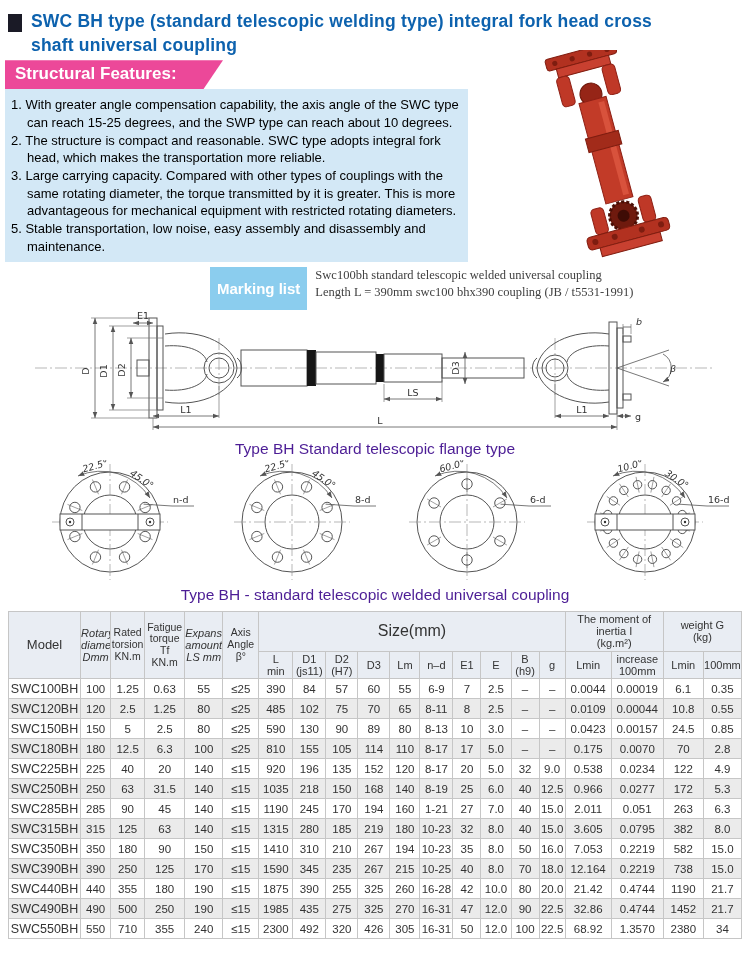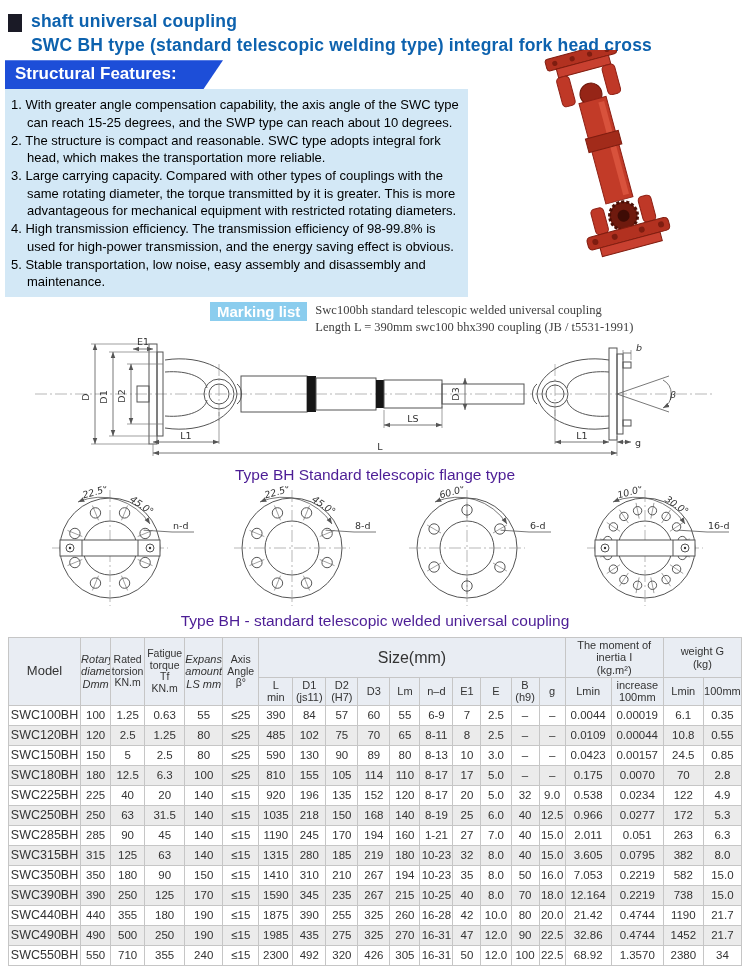--- a/index.html
+++ b/index.html
@@ -3,32 +3,32 @@
 <meta charset="utf-8">
 <style>
   html,body{margin:0;padding:0;background:#fff;}
   body{font-family:"Liberation Sans",sans-serif;}
   .page{position:relative;width:750px;height:980px;background:#fff;overflow:hidden;}
 
   .title-row{display:flex;align-items:flex-start;padding:10px 8px 0 8px;}
   .sq{width:14px;height:18px;background:#1a1a26;margin:4px 9px 0 0;flex:none;}
   .title-text{color:#0d62ae;font-weight:bold;font-size:17.5px;line-height:1.35;letter-spacing:.2px;}
 
-  .banner{margin:3px 0 0 5px;width:208px;background:#1d4ed8;color:#fff;font-weight:bold;
+  .banner{margin:3px 0 0 5px;width:208px;background:#ec4899;color:#fff;font-weight:bold;
           font-size:17px;padding:4px 0 5px 10px;
           clip-path:polygon(0 0,100% 0,91% 100%,0 100%);}
   .features-box{margin:0 0 0 5px;width:452px;background:#d3e8f6;color:#000000;
           font-size:13px;line-height:1.33;padding:6px 5px 6px 6px;}
   .feat{padding-left:16px;text-indent:-16px;margin:1px 0;}
 
   .photo{position:absolute;left:478px;top:50px;width:258px;height:212px;}
 
   .marking-row{display:flex;margin:5px 0 0 210px;align-items:flex-start;}
   .marking-label{background:#8bcdee;color:#fff;font-weight:bold;font-size:15px;
-          padding:1px 7px;margin-right:8px;flex:none;}
+          padding:13px 7px;margin-right:8px;flex:none;}
   .marking-text{font-size:12.5px;color:#404040;line-height:1.35;font-family:Liberation Serif, serif;}
 
   .caption{color:#4c1d95;font-size:15.5px;text-align:center;padding:2px 9px;}
 
   .dwg{display:block;margin:0 auto;}
   .dwg .s{stroke:#555;fill:none;stroke-width:1;}
   .dwg .thin{stroke:#777;fill:none;stroke-width:.7;}
   .dwg .cl{stroke:#999;stroke-width:.7;stroke-dasharray:12 3 2 3;fill:none;}
   .dwg .dim{stroke:#555;stroke-width:.8;fill:none;}
   .dwg .blk{fill:#161616;stroke:none;}
@@ -49,34 +49,33 @@
   tbody td:first-child{font-size:12.5px;}
 </style>
 </head>
 <body>
 
 <div class="page">
 
   <div class="title-row">
     <span class="sq"></span>
     <div class="title-text">
+      <div>SWC BH type (standard telescopic welding type) integral fork head cross</div>
       <div>shaft universal coupling</div>
-      <div>SWC BH type (standard telescopic welding type) integral fork head cross</div>
     </div>
   </div>
 
   <div class="banner">
     <span>Structural Features:</span>
   </div>
 
   <div class="features-box" id="features-box">
       <div class="feat">1. With greater angle compensation capability, the axis angle of the SWC type can reach 15-25 degrees, and the SWP type can reach about 10 degrees.</div>
       <div class="feat">2. The structure is compact and reasonable. SWC type adopts integral fork head, which makes the transportation more reliable.</div>
       <div class="feat">3. Large carrying capacity. Compared with other types of couplings with the same rotating diameter, the torque transmitted by it is greater. This is more advantageous for mechanical equipment with restricted rotating diameters.</div>
-      <div class="feat">4. High transmission efficiency. The transmission efficiency of 98-99.8% is used for high-power transmission, and the energy saving effect is obvious.</div>
       <div class="feat">5. Stable transportation, low noise, easy assembly and disassembly and maintenance.</div>
     </div>
 
   <svg class="photo" viewBox="0 0 258 212">
     <g transform="translate(129 104) rotate(75)">
       <g>
         <rect x="-107" y="-36" width="12" height="72" rx="3" fill="#b23120" stroke="#801d10"></rect>
         <rect x="-95" y="-27" width="9" height="54" fill="#c84030" stroke="#801d10"></rect>
         <circle cx="-101" cy="-27" r="2.6" fill="#7e1d10"></circle>
           <circle cx="-101" cy="-9" r="2.6" fill="#7e1d10"></circle>

